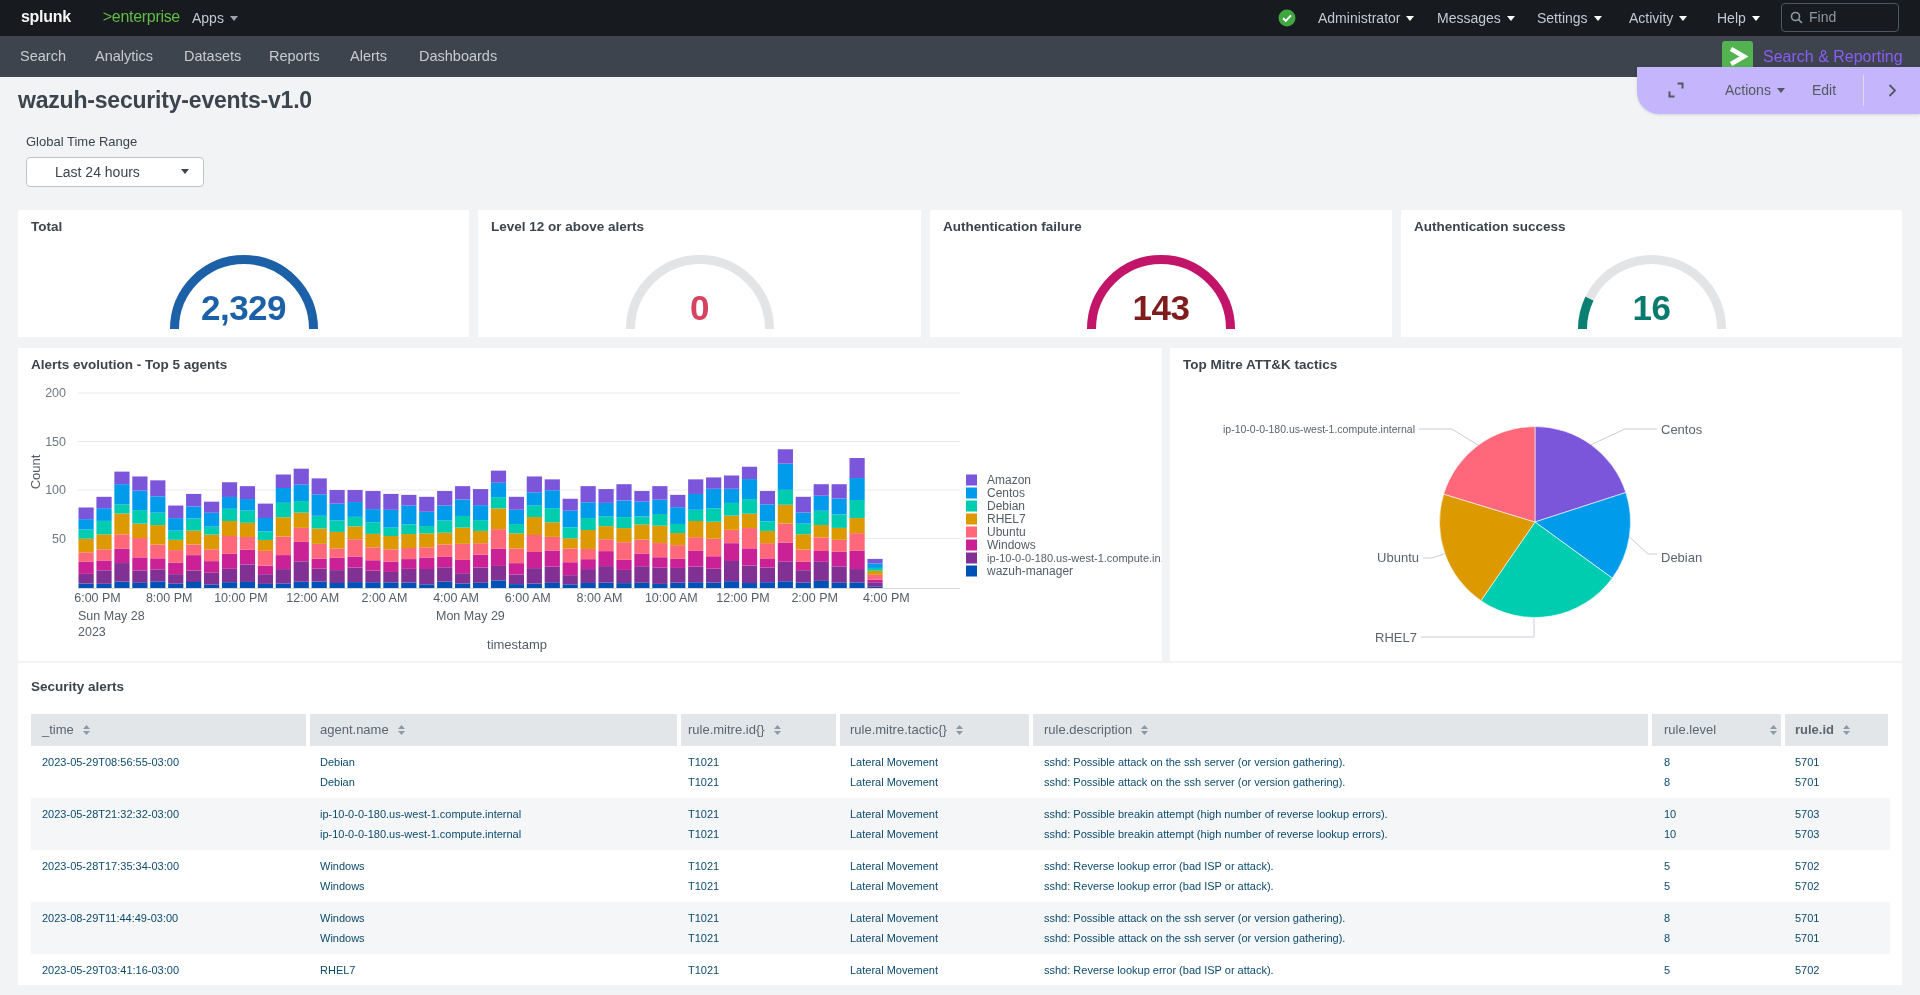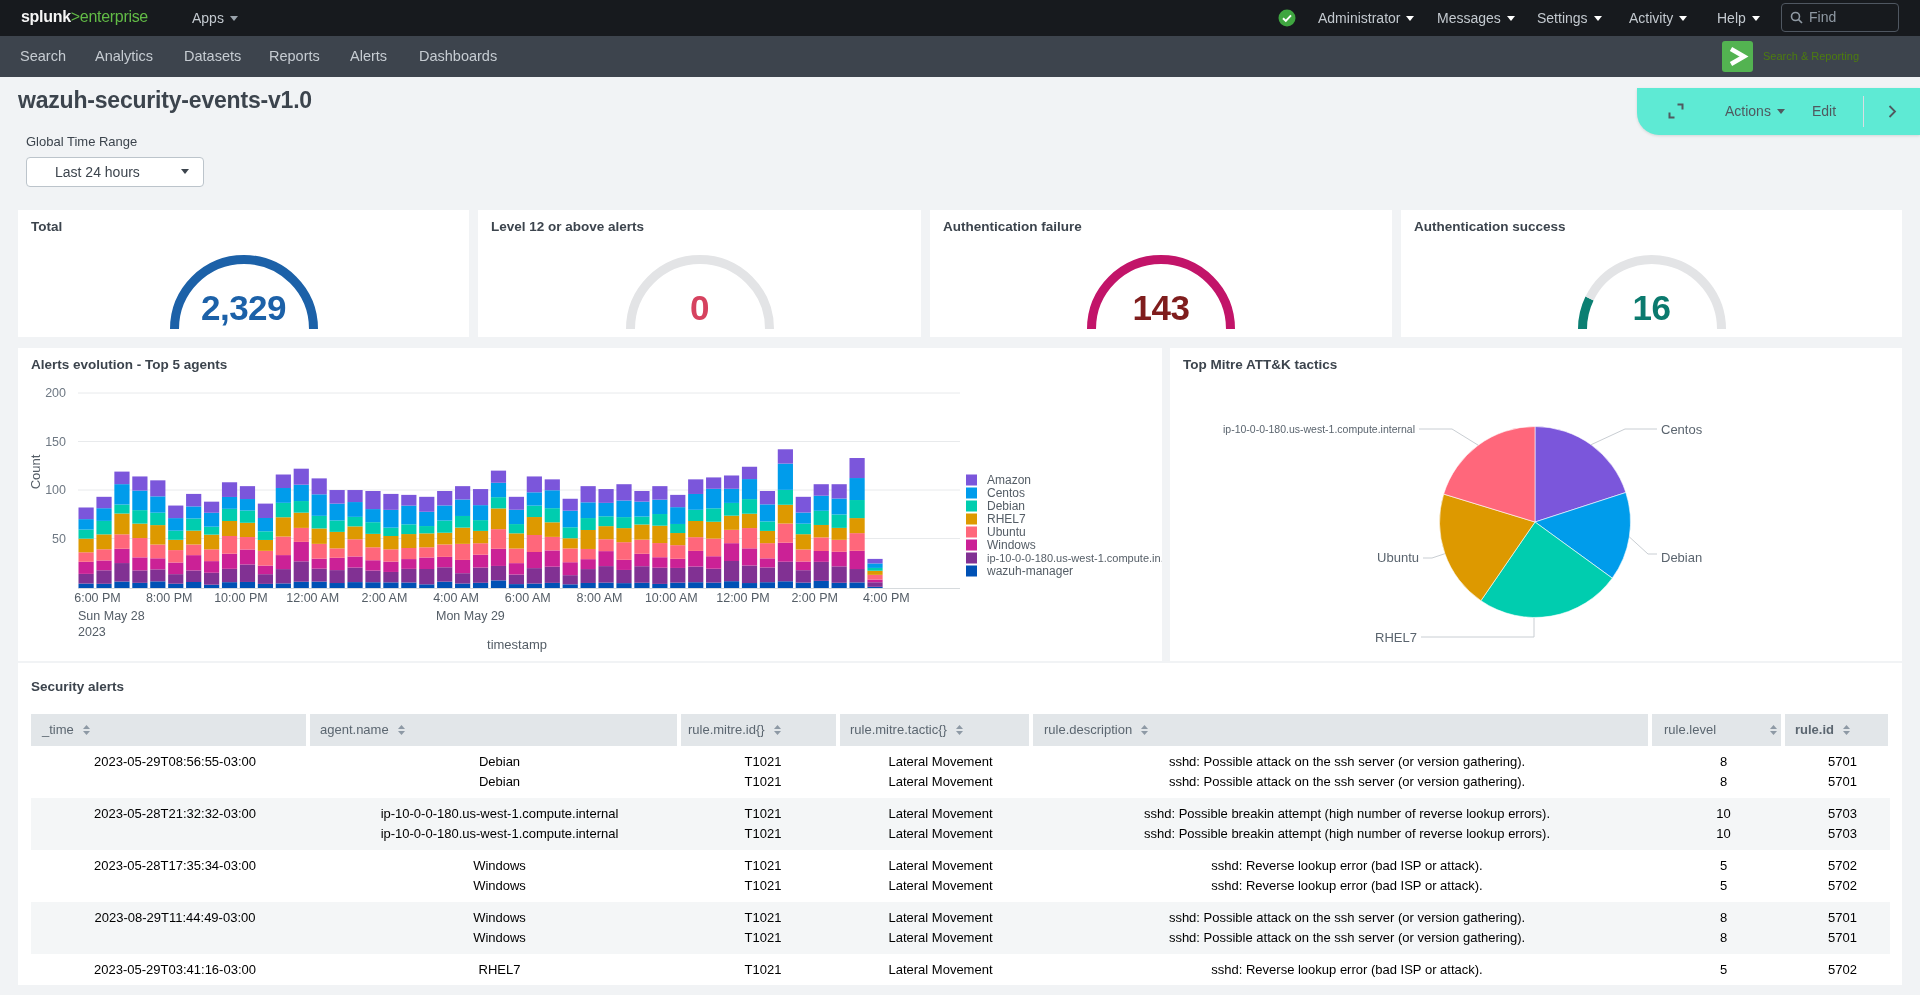--- a/index.html
+++ b/index.html
@@ -1,44 +1,44 @@
 <!DOCTYPE html>
 <html><head><meta charset="utf-8">
 <style>
 * { margin:0; padding:0; box-sizing:border-box; }
 html,body { width:1920px; height:995px; overflow:hidden; background:#f1f3f5;
   font-family:"Liberation Sans", sans-serif; }
 .abs { position:absolute; }
 .topbar { position:absolute; left:0; top:0; width:1920px; height:36px; background:#171a1e; }
 .logo { position:absolute; left:21px; top:8px; font-size:16px; color:#fff; letter-spacing:-0.3px; }
 .logo b { font-weight:700; color:#f5f5f5; }
-.logo span { color:#62bb46; font-weight:400; }
+.logo span { color:#62bb46; font-weight:400;margin-left:32px; }
 .topitem { position:absolute; top:0; height:36px; line-height:36px; color:#c3c9cf; font-size:14px; }
 .caret { display:inline-block; width:0; height:0; border-left:4.5px solid transparent;
   border-right:4.5px solid transparent; border-top:5px solid #9aa3ac; vertical-align:middle; margin-left:6px; margin-top:-2px;}
 .findbox { position:absolute; left:1781px; top:3px; width:118px; height:29px; border:1px solid #4f5761;
   border-radius:4px; color:#8f99a3; font-size:14px; line-height:27px; }
 .appbar { position:absolute; left:0; top:36px; width:1920px; height:41px; background:#3d444d; }
 .navitem { position:absolute; top:0; height:41px; line-height:41px; color:#c6ccd2; font-size:14.5px; }
 .greensq { position:absolute; left:1722px; top:41px; width:31px; height:31px; background:#53b351; border-radius:3px; }
-.appname { position:absolute; left:1763px; top:41px; height:31px; line-height:31px; color:#4d7c0f; font-size:11px; }
-.toolcard { position:absolute; left:1637px; top:88px; width:283px; height:47px; background:#5eead4;
+.appname { position:absolute; left:1763px; top:41px; height:31px; line-height:31px; color:#8b5cf6; font-size:16px; }
+.toolcard { position:absolute; left:1637px; top:67px; width:283px; height:47px; background:#c4b5fd;
   border-radius:0 0 0 22px; box-shadow:0 1px 3px rgba(0,0,0,0.12); }
 .toolitem { position:absolute; top:0; height:47px; line-height:47px; color:#50595f; font-size:14px; }
 .pagetitle { position:absolute; left:18px; top:87px; font-size:23px; font-weight:700; color:#3c444d; letter-spacing:-0.2px; }
 .gtrlabel { position:absolute; left:26px; top:134px; font-size:13px; color:#3c444d; }
 .dropdown { position:absolute; left:26px; top:157px; width:178px; height:30px; background:#fff;
   border:1px solid #bcc4cb; border-radius:4px; font-size:14px; color:#3c444d; line-height:28px; }
 .card { position:absolute; background:#fff; }
 .cardtitle { position:absolute; left:13px; top:9px; font-size:13.5px; font-weight:700; color:#3c444d; }
 .gnum { position:absolute; width:100%; text-align:center; font-weight:700; font-size:35px; letter-spacing:-0.5px; }
 .hc { position:absolute; top:0; height:32px; background:#e2e6e9; color:#5b6670; font-size:13px;
   line-height:32px; border-right:2px solid #fff; display:flex; align-items:center; }
 .sic { margin-left:8px; }
-.trow { position:relative; width:1859px; font-size:13px; color:#000000;text-align:center; }
+.trow { position:relative; width:1859px; font-size:11px; color:#0c4a6e; }
 .stripe { background:#f4f6f7; }
 .tc { position:absolute; top:0; line-height:20px; padding-top:6px; white-space:nowrap; overflow:hidden; }
 </style></head>
 <body>
 <div class="topbar">
   <div class="logo"><b>splunk</b><span>&gt;enterprise</span></div>
   <div class="topitem" style="left:192px">Apps<span class="caret"></span></div>
   <svg class="abs" style="left:1278px;top:9px" width="18" height="18" viewBox="0 0 18 18">
     <circle cx="9" cy="9" r="8.5" fill="#3fa640"></circle>
     <path d="M5 9.2 L7.8 11.9 L13 6.3" stroke="#fff" stroke-width="1.9" fill="none"></path>

